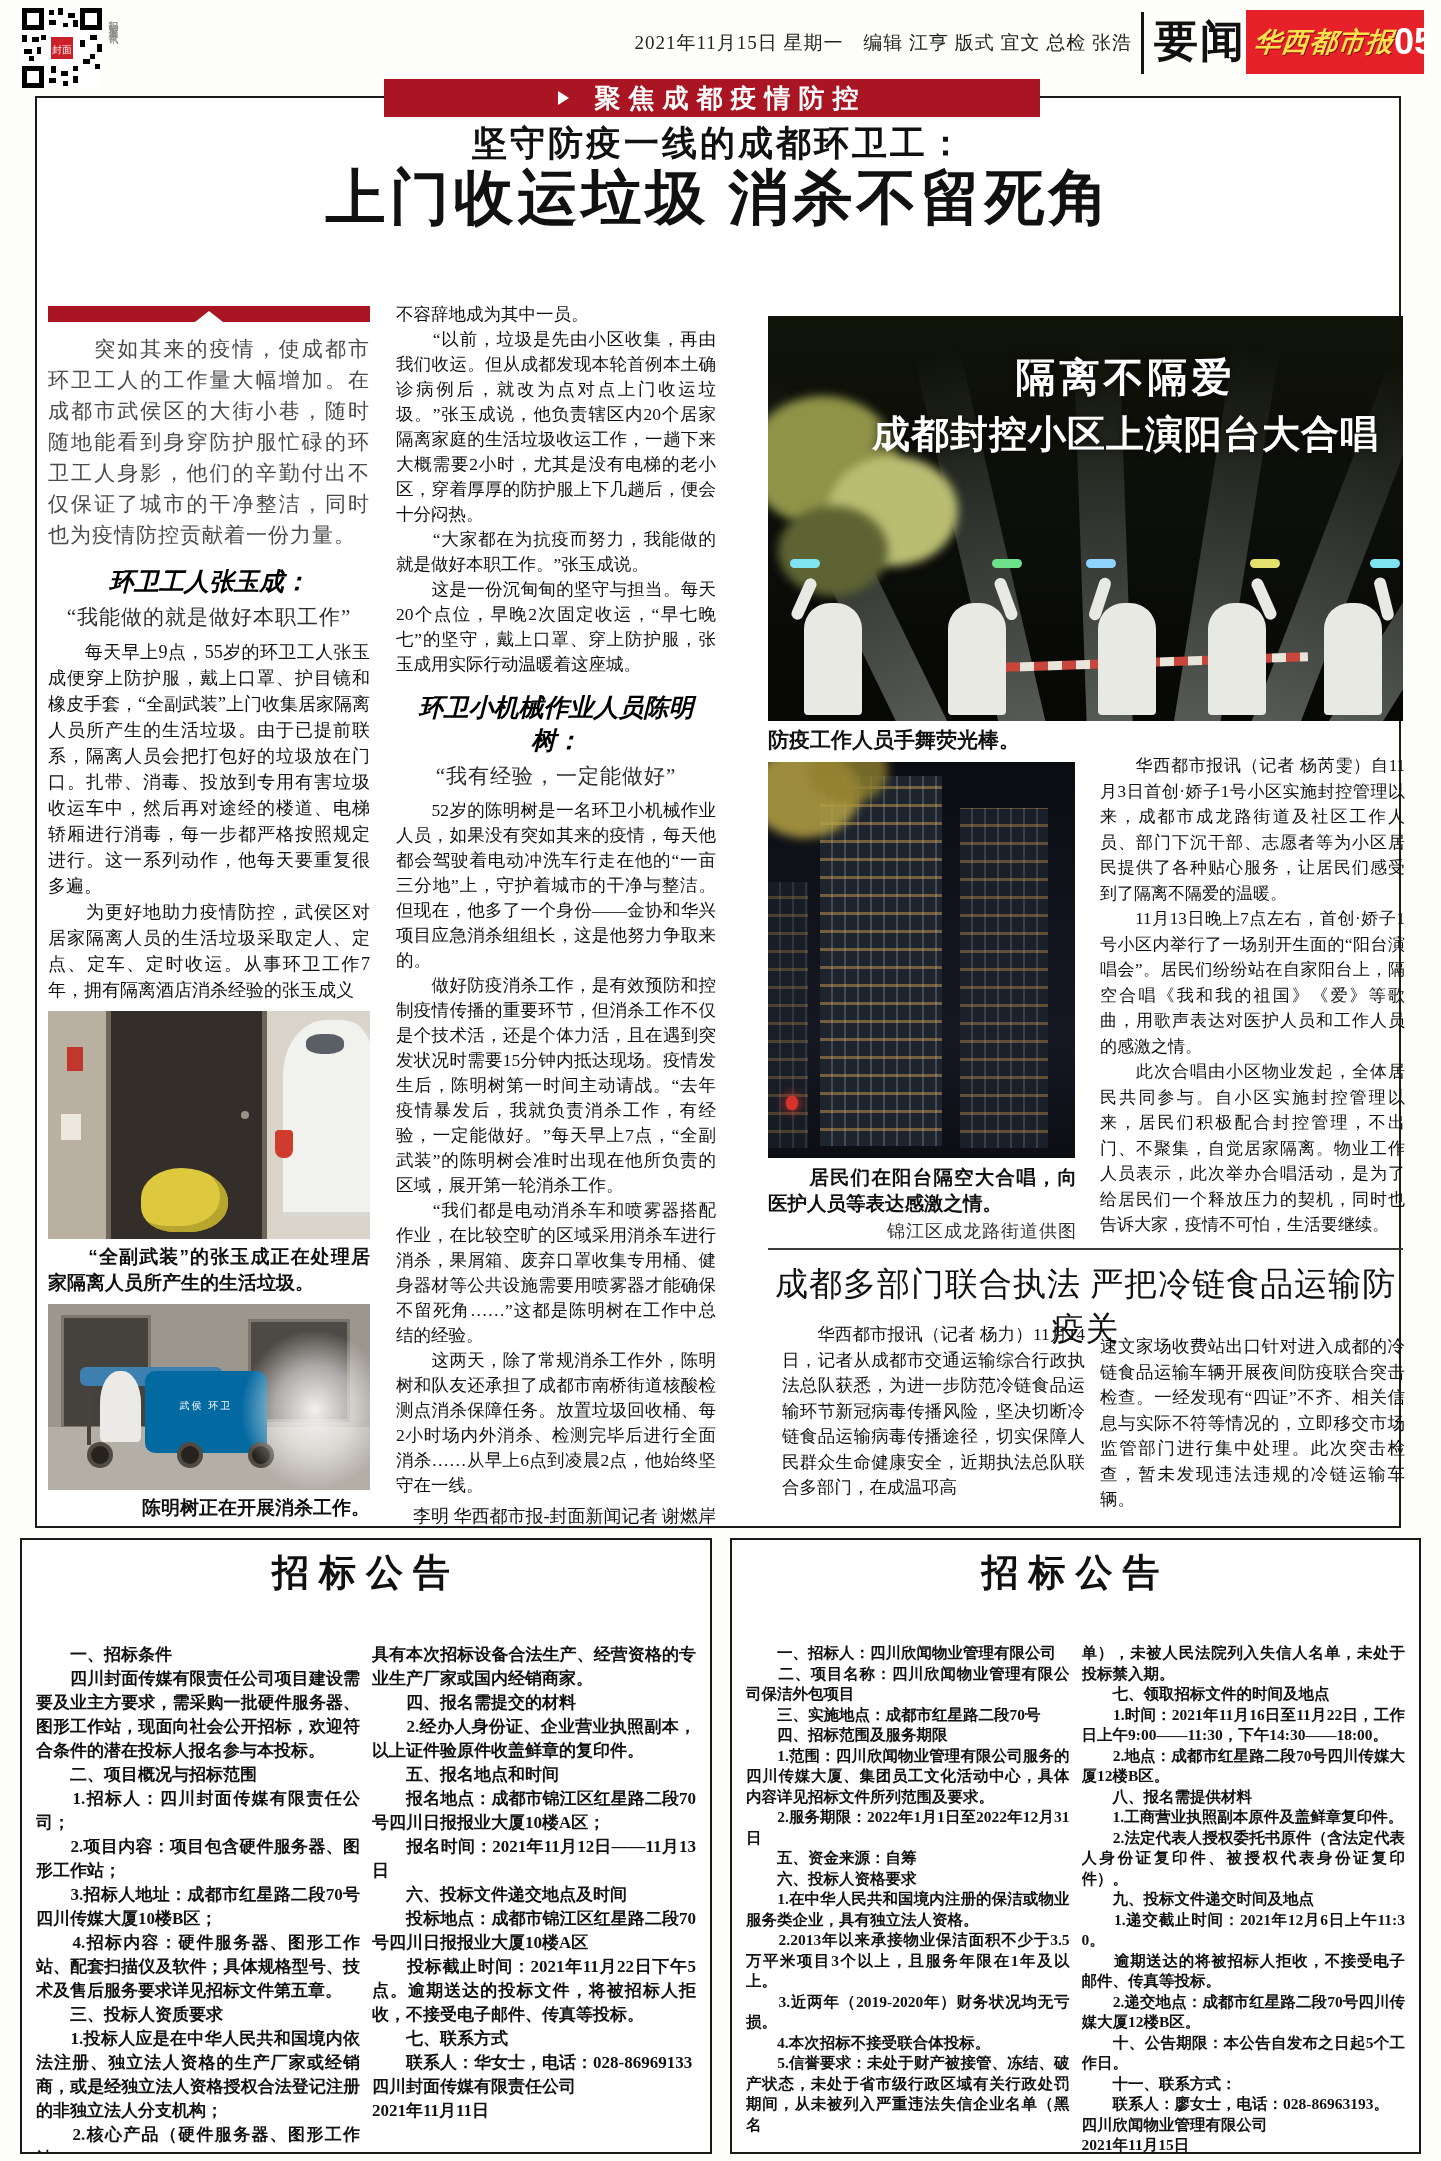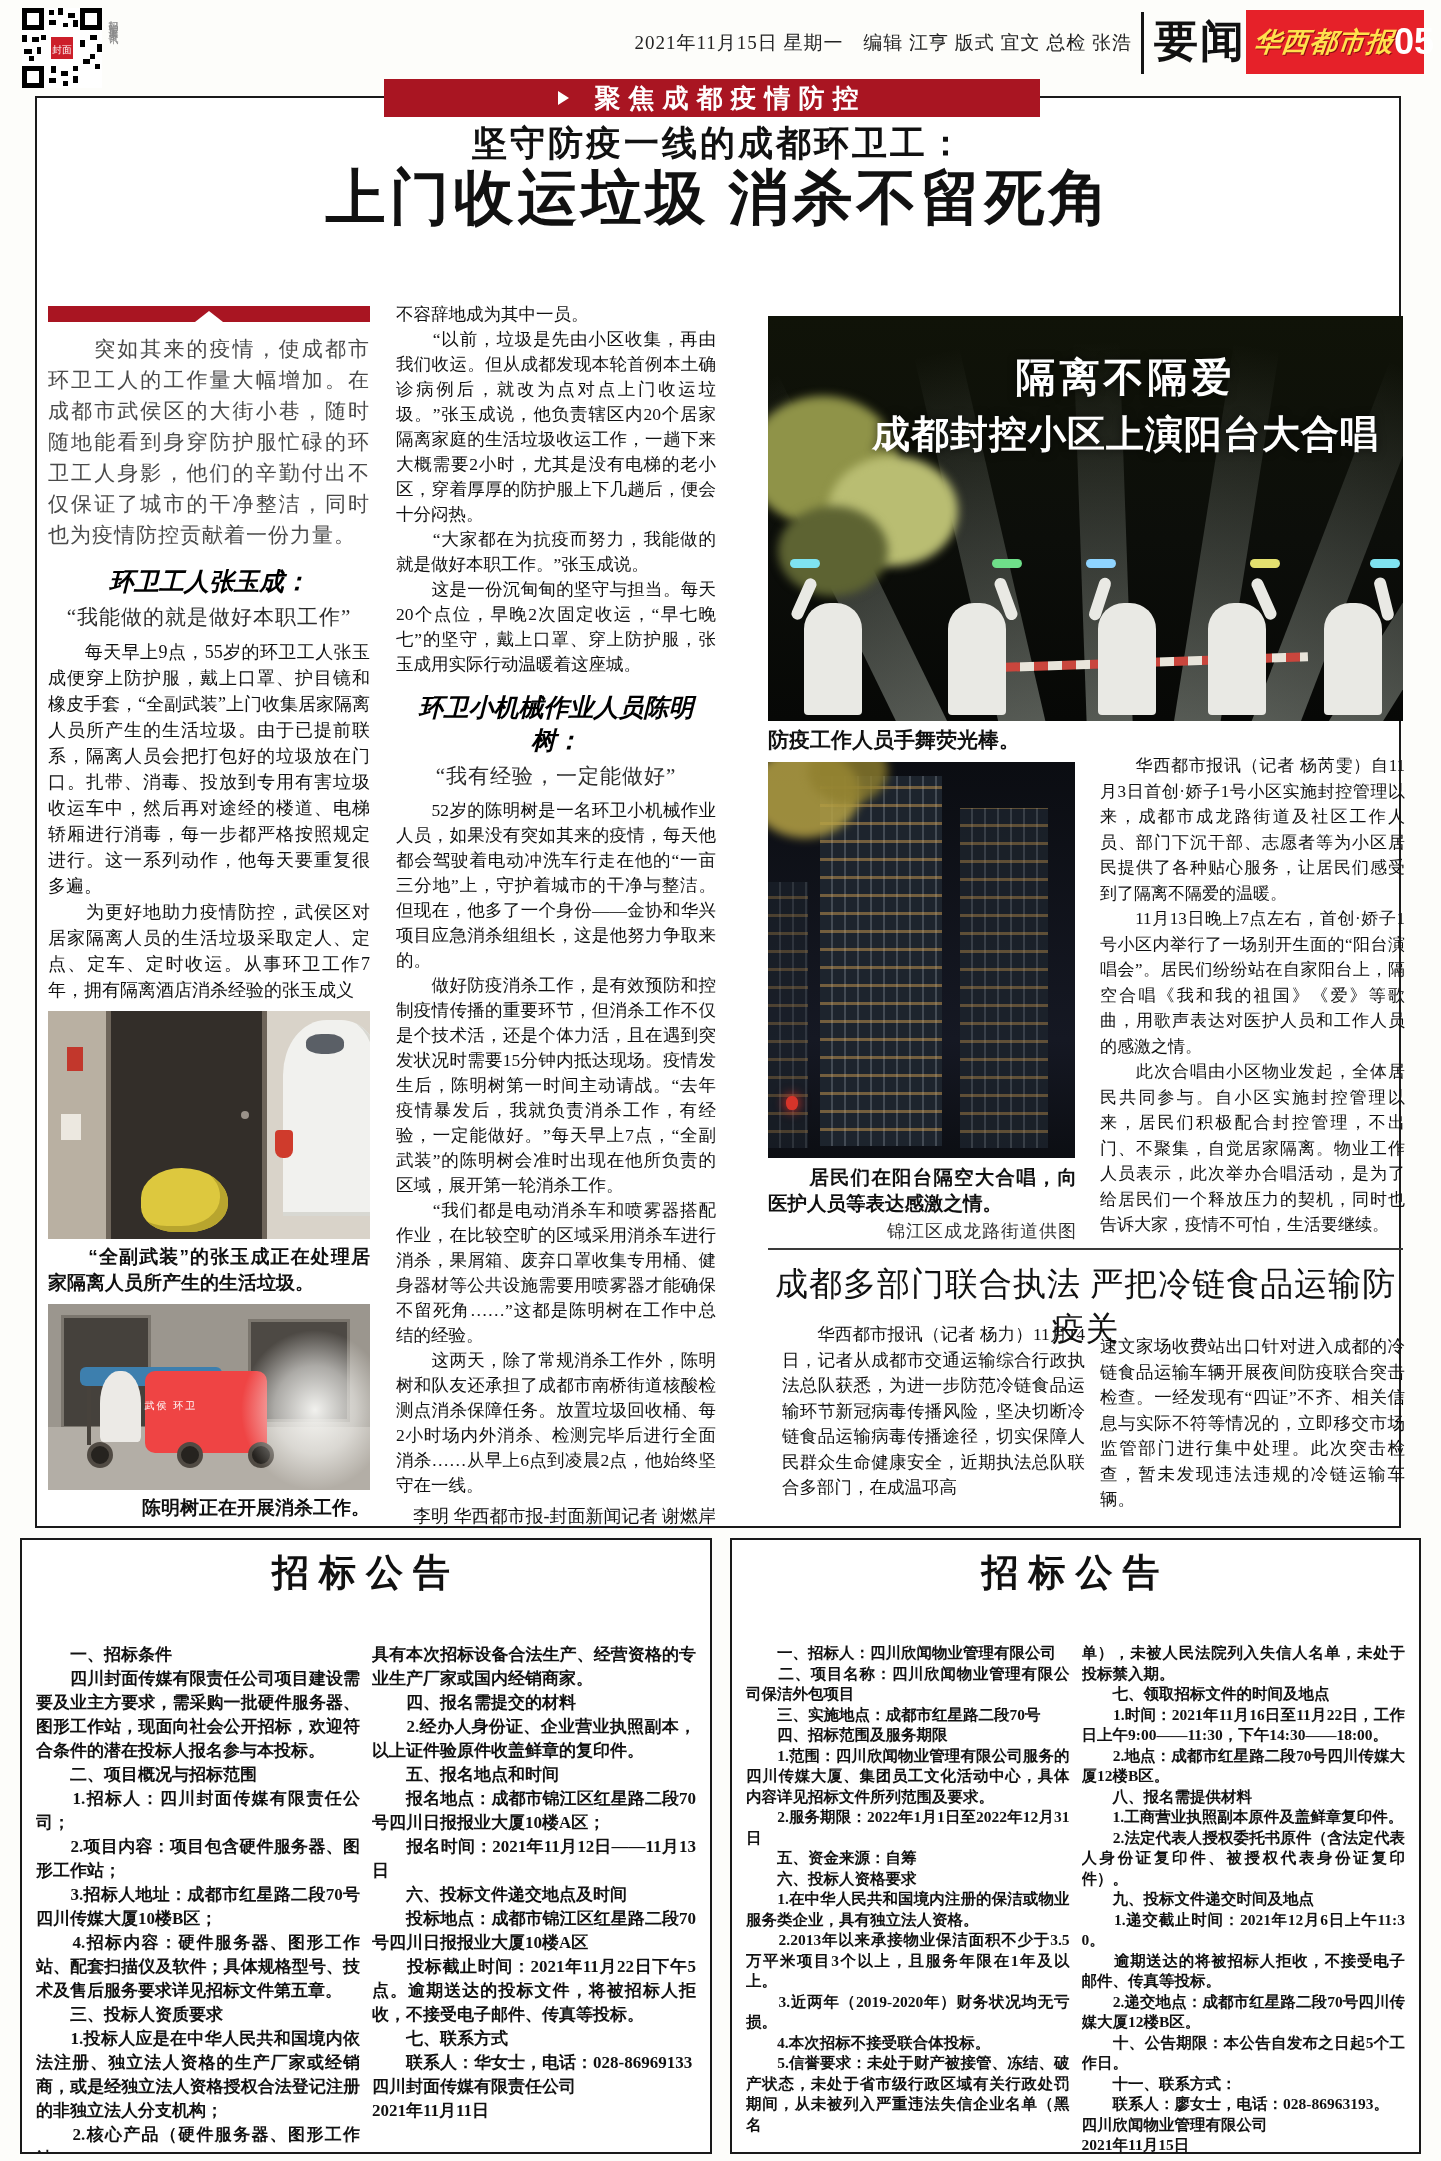--- a/index.html
+++ b/index.html
@@ -63,22 +63,22 @@
   .pa-visor{position:absolute;right:8%;top:10%;width:12%;height:9%;background:#5a5f66;border-radius:40%;}
   .pa-spray{position:absolute;right:24%;top:52%;width:18px;height:28px;background:#cf3b2c;border-radius:4px 4px 8px 8px;}
   .pa-bag{position:absolute;left:29%;bottom:3%;width:27%;height:28%;background:#ddc83e;
           border-radius:48% 55% 46% 40%;box-shadow:inset -8px -6px 0 #b8a52e;}
   .photoB{position:relative;width:100%;height:186px;margin-top:8px;background:#9b968e;overflow:hidden;}
   .pb-glass{position:absolute;left:4%;top:6%;width:26%;height:58%;background:#45413c;border:3px solid #7b766e;}
   .pb-glass2{position:absolute;left:62%;top:8%;width:30%;height:52%;background:#4d4944;border:3px solid #7b766e;}
   .pb-road{position:absolute;left:0;bottom:0;width:100%;height:34%;background:#b3aea6;}
   .pb-canopy{position:absolute;left:10%;bottom:56%;width:44%;height:10%;background:#3d7fae;border-radius:6px;}
   .pb-pole{position:absolute;left:12%;bottom:24%;width:4px;height:34%;background:#47423c;}
-  .pb-tank{position:absolute;left:30%;bottom:20%;width:38%;height:44%;background:#ef4444;border-radius:10px;
-           color:#fff;font-size:10px;text-align:left;line-height:70px;font-family:"Liberation Sans",sans-serif;letter-spacing:2px;}
+  .pb-tank{position:absolute;left:30%;bottom:20%;width:38%;height:44%;background:#0369a1;border-radius:10px;
+           color:#fff;font-size:10px;text-align:center;line-height:70px;font-family:"Liberation Sans",sans-serif;letter-spacing:2px;}
   .pb-driver{position:absolute;left:16%;bottom:26%;width:13%;height:38%;background:#eceae6;border-radius:45% 45% 8% 8%;}
   .pb-wheel{position:absolute;bottom:12%;width:26px;height:26px;border-radius:50%;background:#26231f;border:4px solid #504a43;box-sizing:border-box;}
   .pb-mist{position:absolute;right:-6%;bottom:0;width:46%;height:86%;
            background:radial-gradient(closest-side,rgba(250,250,247,.95),rgba(250,250,247,.55) 55%,rgba(250,250,247,0));}
   .photo-main{position:absolute;left:768px;top:316px;width:635px;height:405px;overflow:hidden;
               background:linear-gradient(180deg,#101308 0%,#0c0e0a 55%,#070806 100%);}
   .beam{position:absolute;bottom:-40px;width:46px;height:420px;transform-origin:bottom center;
         background:linear-gradient(to top,rgba(225,235,222,.40),rgba(225,235,222,0));}
   .tree-blob{position:absolute;border-radius:50%;filter:blur(5px);}
   .ppe-fig{position:absolute;bottom:6px;width:58px;height:112px;background:#e9e9e4;border-radius:26px 26px 4px 4px;}

